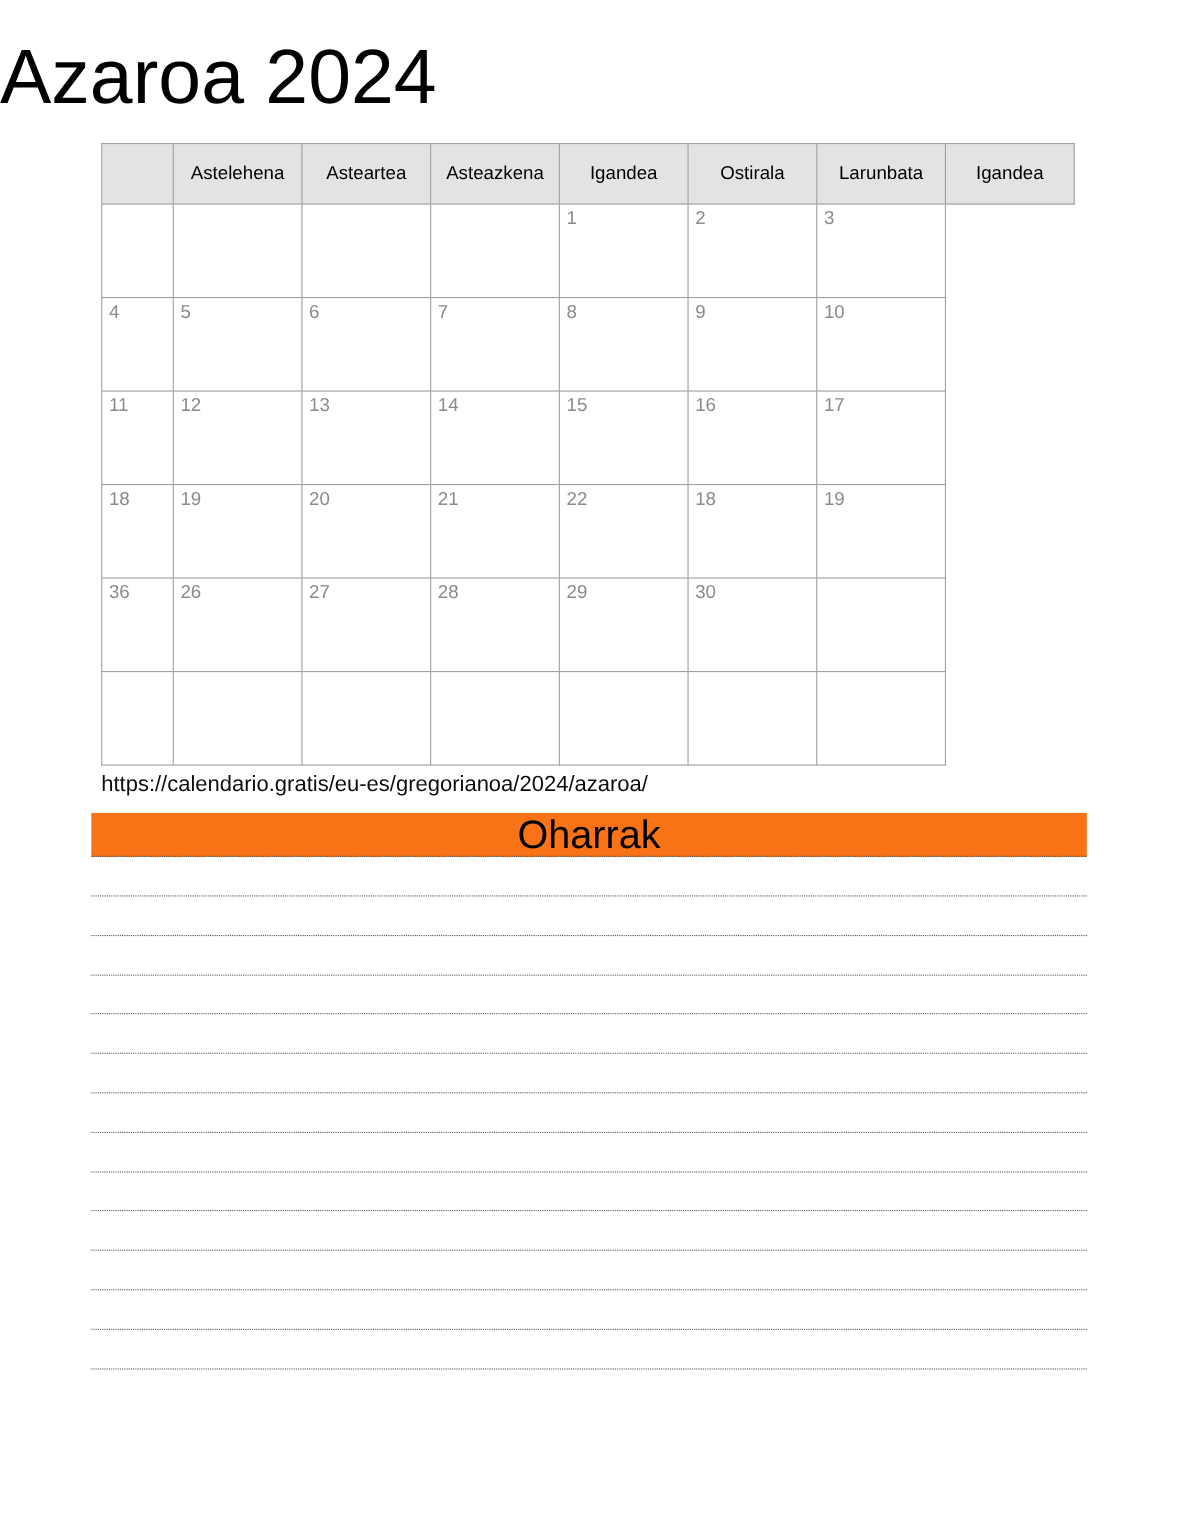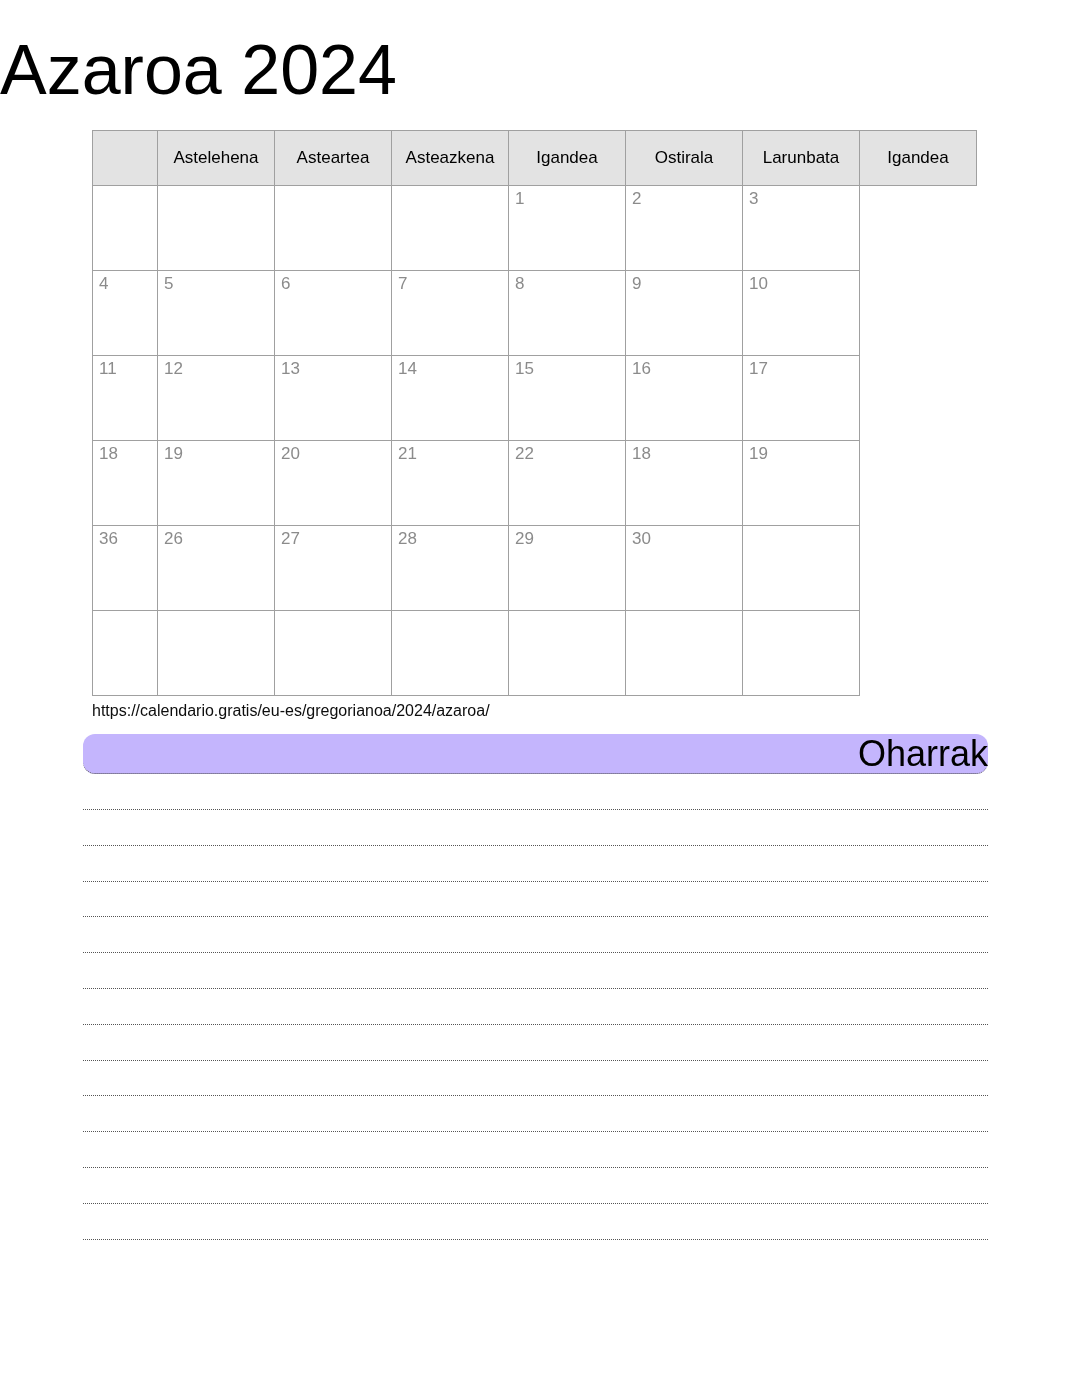--- a/index.html
+++ b/index.html
@@ -45,37 +45,36 @@
     height: 85px;
     background: #fff;
     vertical-align: top;
     text-align: left;
     padding: 3px 0 0 6px;
     font-size: 17px;
     color: #8b8b8b;
   }
   .source-url {
     margin: 6px 0 0 92px;
-    font-size: 16px;
+    font-size: 20px;
     color: #0d0d0d;
   }
   .notes {
     margin: 14px 0 0 83px;
     width: 905px;
   }
   .notes-header {
     height: 40px;
-    background: #c4b5fd;
+    background: #f97316;
     border-bottom: 1px dotted #4a4a4a;
-    text-align: right;
+    text-align: center;
     font-size: 36px;
     font-weight: 400;
     line-height: 40px;
     color: #000;
-    border-radius: 12px;
   }
   .note-line {
     height: 35.8px;
     border-bottom: 1px dotted #555;
   }
 </style>
 </head>
 <body>
 
 <div>

